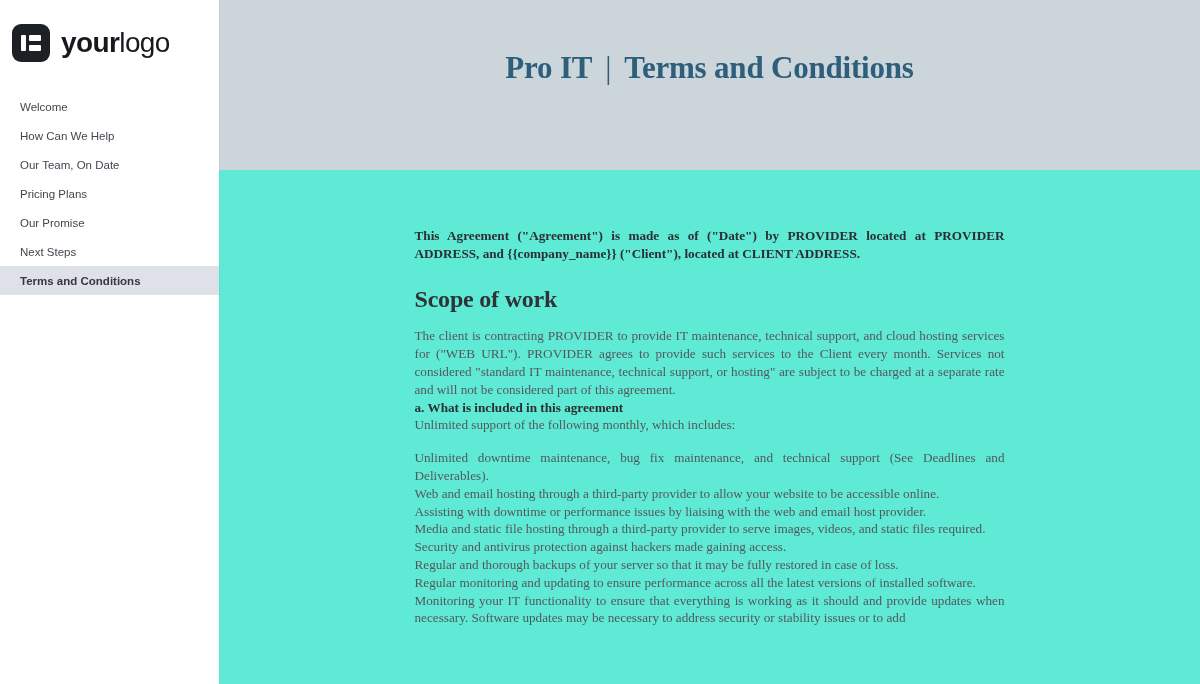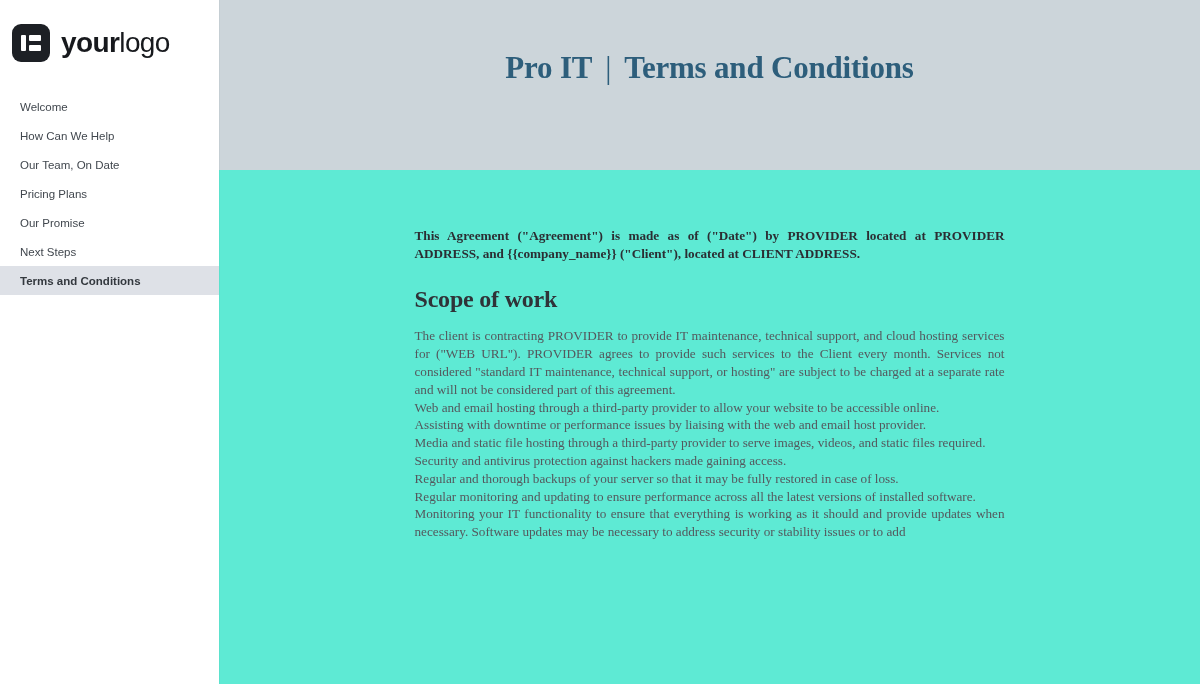--- a/index.html
+++ b/index.html
@@ -96,22 +96,27 @@
       <h1><span>Pro IT</span><span class="sep">|</span><span>Terms and Conditions</span></h1>
     </header>
 
     <div class="content">
       <p class="intro">This Agreement ("Agreement") is made as of ("Date") by PROVIDER located at PROVIDER ADDRESS, and {{company_name}} ("Client"), located at CLIENT ADDRESS.</p>
 
       <h2 class="section-heading">Scope of work</h2>
 
       <p class="para">The client is contracting PROVIDER to provide IT maintenance, technical support, and cloud hosting services for ("WEB URL"). PROVIDER agrees to provide such services to the Client every month. Services not considered "standard IT maintenance, technical support, or hosting" are subject to be charged at a separate rate and will not be considered part of this agreement.</p>
 
+      <div class="subblock">
+        <div class="sub-heading item">a. What is included in this agreement</div>
+        <div class="item">Unlimited support of the following monthly, which includes:</div>
+      </div>
 
       <div class="list">
+        <div class="item">Unlimited downtime maintenance, bug fix maintenance, and technical support (See Deadlines and Deliverables).</div>
         <div class="item">Web and email hosting through a third-party provider to allow your website to be accessible online.</div>
         <div class="item">Assisting with downtime or performance issues by liaising with the web and email host provider.</div>
         <div class="item">Media and static file hosting through a third-party provider to serve images, videos, and static files required.</div>
         <div class="item">Security and antivirus protection against hackers made gaining access.</div>
         <div class="item">Regular and thorough backups of your server so that it may be fully restored in case of loss.</div>
         <div class="item">Regular monitoring and updating to ensure performance across all the latest versions of installed software.</div>
         <div class="item">Monitoring your IT functionality to ensure that everything is working as it should and provide updates when necessary. Software updates may be necessary to address security or stability issues or to add</div>
       </div>
     </div>
   </main>

